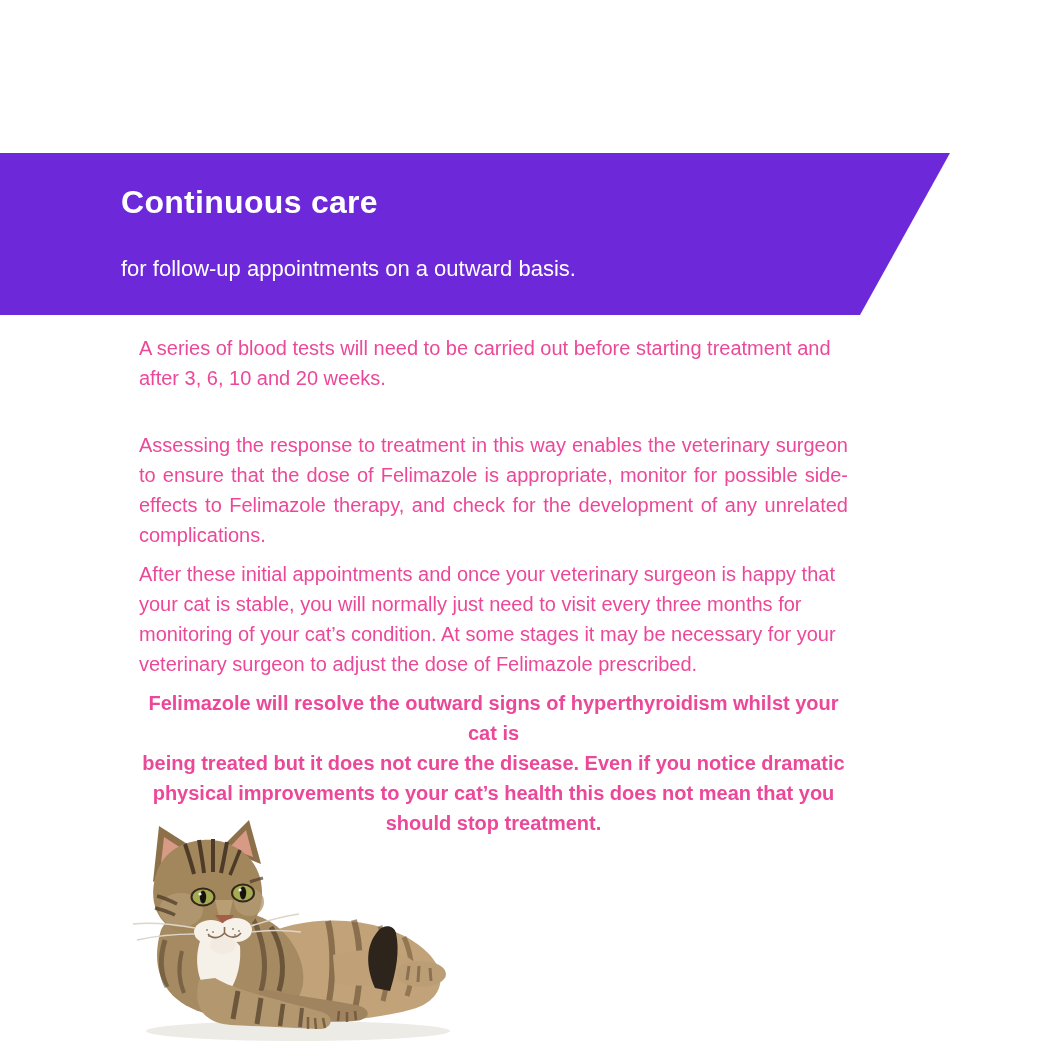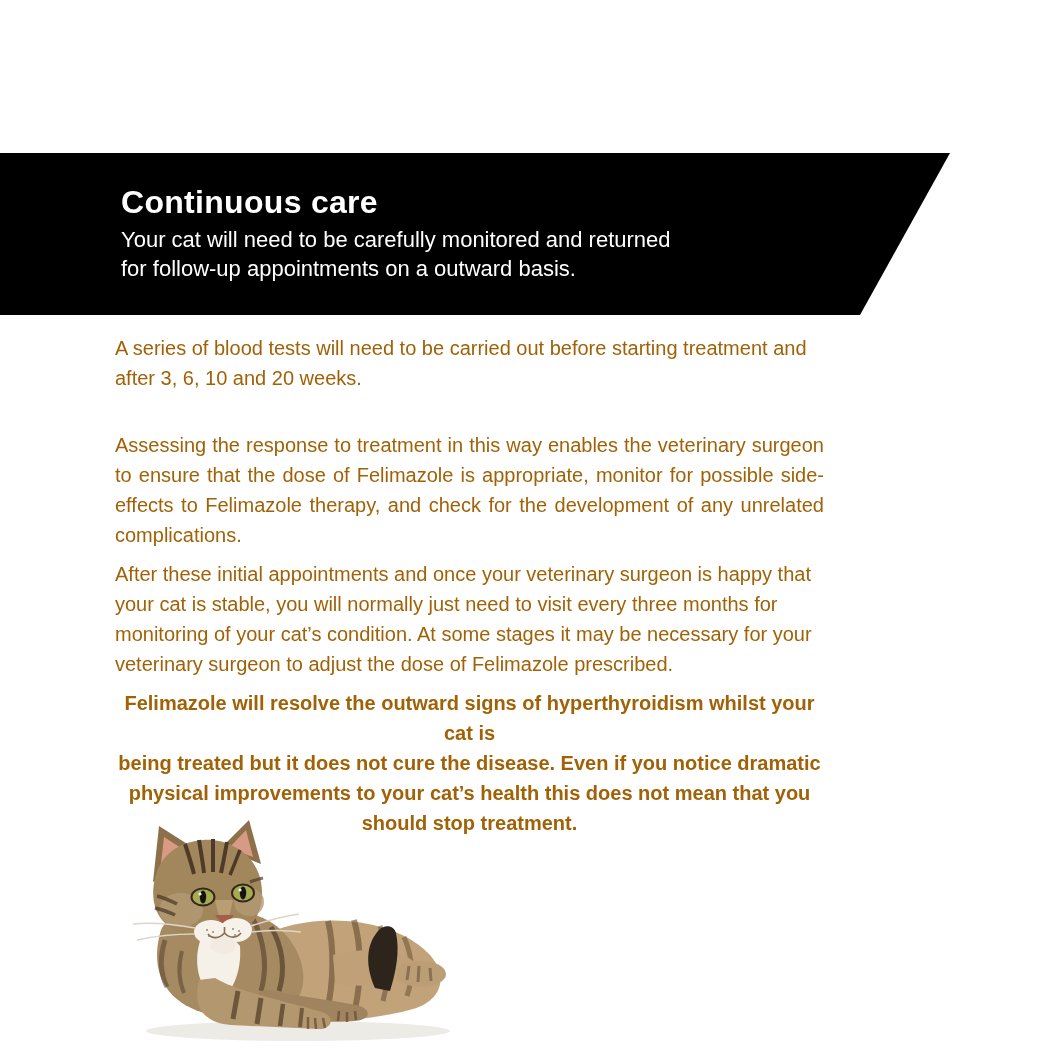--- a/index.html
+++ b/index.html
@@ -11,21 +11,21 @@
     overflow: hidden;
     font-family: "Liberation Sans", "DejaVu Sans", sans-serif;
   }
   
   .banner {
     position: absolute;
     left: 0;
     top: 153px;
     width: 950px;
     height: 162px;
-    background: #000000;
+    background: #6d28d9;
     clip-path: polygon(0 0, 100% 0, calc(100% - 90px) 100%, 0 100%);
     box-sizing: border-box;
     padding: 32px 0 0 121px;
     color: #ffffff;
   }
   .banner h1 {
     margin: 0;
     font-size: 32px;
     font-weight: bold;
     line-height: 1.1;
@@ -33,24 +33,24 @@
   }
   .banner .subtitle {
     margin: 5px 0 0 0;
     font-size: 22px;
     line-height: 29px;
     font-weight: normal;
   }
   
   .content {
     position: absolute;
-    left: 115px;
+    left: 139px;
     top: 333px;
     width: 709px;
-    color: #a16207;
+    color: #ec4899;
     font-size: 20px;
     line-height: 30px;
   }
   .content p { margin: 0 0 9px 0; }
   .content p.justify { text-align: justify; margin-top: 37px; }
   .content p.bold { font-weight: bold; text-align: center; }
   
   .cat-figure {
     position: absolute;
     left: 103px;
@@ -61,21 +61,21 @@
   }
   .cat-figure svg { display: block; width: 100%; height: 100%; }
 </style>
 </head>
 <body>
 
 <div class="page">
 
   <header class="banner">
     <h1>Continuous care</h1>
-    <p class="subtitle"><span>Your cat will need to be carefully monitored and returned</span><br><span>for follow-up appointments on a outward basis.</span></p>
+    <p class="subtitle"><br><span>for follow-up appointments on a outward basis.</span></p>
   </header>
 
   <main class="content">
     <p>A series of blood tests will need to be carried out before starting treatment and after 3, 6, 10 and 20 weeks.</p>
     <p class="justify">Assessing the response to treatment in this way enables the veterinary surgeon to ensure that the dose of Felimazole is appropriate, monitor for possible side-effects to Felimazole therapy, and check for the development of any unrelated complications.</p>
     <p>After these initial appointments and once your veterinary surgeon is happy that your cat is stable, you will normally just need to visit every three months for monitoring of your cat’s condition. At some stages it may be necessary for your veterinary surgeon to adjust the dose of Felimazole prescribed.</p>
     <p class="bold"><span>Felimazole will resolve the outward signs of hyperthyroidism whilst your cat is</span><br><span>being treated but it does not cure the disease. Even if you notice dramatic physical improvements to your cat’s health this does not mean that you should stop treatment.</span></p>
   </main>
 
   <figure class="cat-figure" role="img" aria-label="Tabby cat lying down with front paws outstretched and tail raised">

